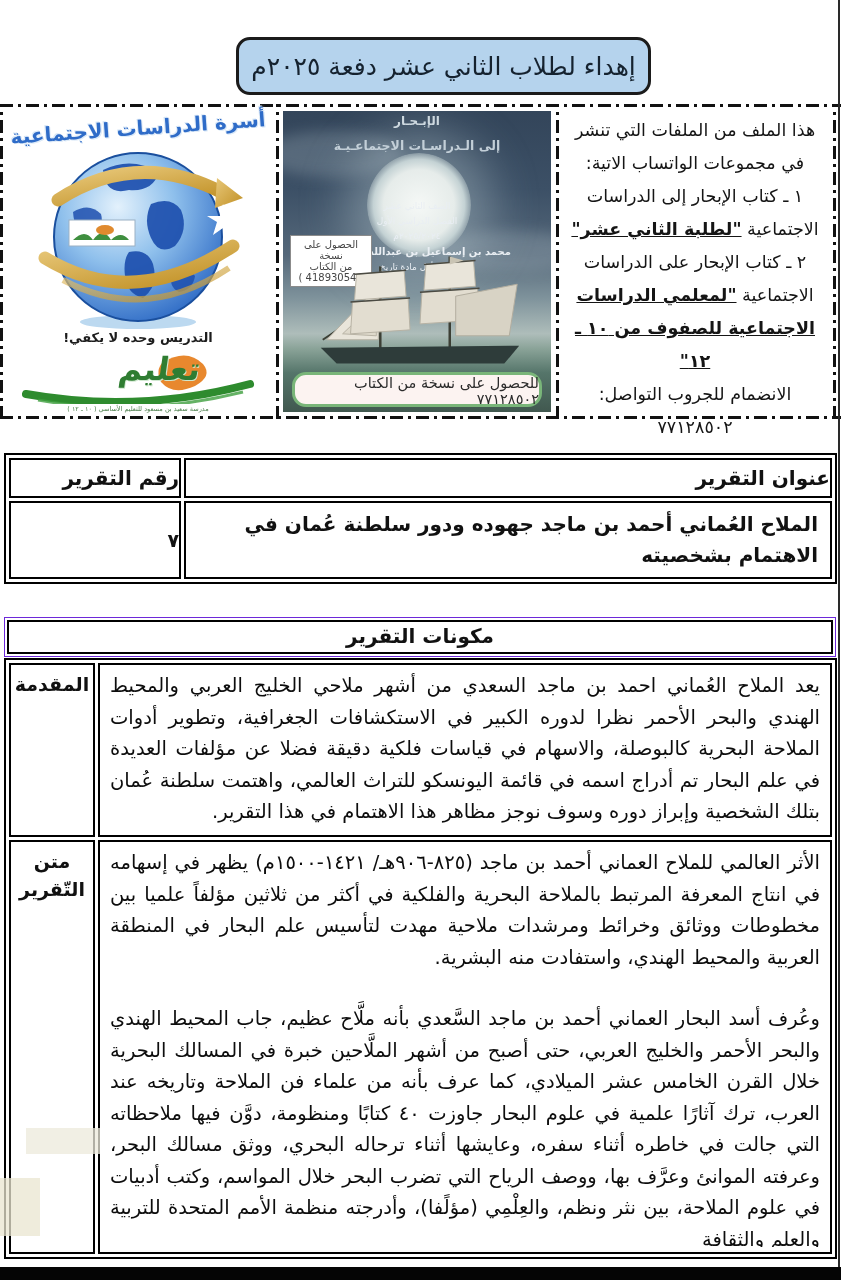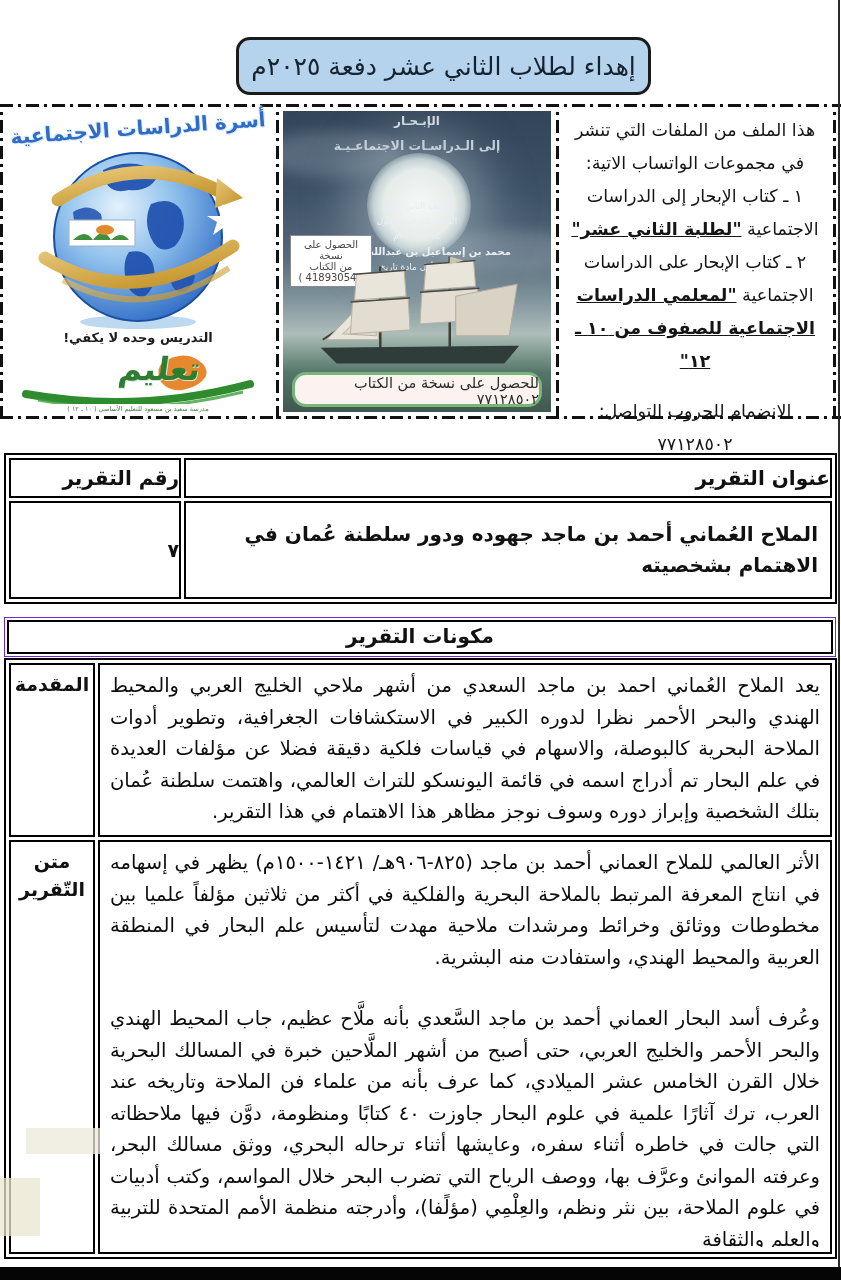--- a/index.html
+++ b/index.html
@@ -19,21 +19,21 @@
   
   .strip { position:absolute; top:104px; left:0; width:841px; height:315px; }
   .dash-h { position:absolute; left:0; width:100%; height:3px;
     background:repeating-linear-gradient(90deg,#111 0 13px,transparent 13px 18px,#111 18px 21px,transparent 21px 26px); }
   .dash-v { position:absolute; top:0; height:100%; width:3px;
     background:repeating-linear-gradient(0deg,#111 0 13px,transparent 13px 18px,#111 18px 21px,transparent 21px 26px); }
   
   .share-panel { position:absolute; left:562px; top:10px; width:266px; height:298px;
     text-align:center; font-size:17.5px; line-height:33px; color:#151515; }
   .share-panel .hl { font-weight:bold; text-decoration:underline; }
-  .share-join { margin-top:17px; }
+  .share-join { margin-top:0; }
   
   .cover { position:absolute; left:283px; top:7px; width:268px; height:301px; overflow:hidden;
     background:linear-gradient(180deg,#33455a 0%,#3c5066 26%,#55687a 48%,#7e929b 62%,#aebdba 74%,#8aa398 79%,#55756a 87%,#41584f 100%);
   }
   .moon { position:absolute; left:84px; top:42px; width:104px; height:104px; border-radius:50%;
     background:radial-gradient(circle at 50% 50%, #f5f8f6 0%, #e6ecea 48%, #c4d2d4 62%, rgba(170,190,195,.25) 78%, rgba(170,190,195,0) 100%);
     box-shadow:0 0 45px 22px rgba(210,225,230,.35); }
   .cloud { position:absolute; background:rgba(200,214,220,.22); border-radius:50%; filter:blur(7px); }
   .cover-title { position:absolute; top:3px; left:0; width:100%; text-align:center;
     color:#cdd8df; font-weight:bold; font-size:12px; letter-spacing:1px; }
@@ -63,21 +63,21 @@
     color:#2f7d32; transform:skewX(-8deg); text-shadow:1px 1px 0 #cfe8cf; }
   .logo-caption { position:absolute; top:297px; left:0; width:100%;
     font-size:6.5px; color:#4a7d4a; filter:blur(.3px); }
   
   table.doc { border-collapse:separate; border-spacing:3px; border:2px solid #000; background:#fff; }
   table.doc td { border:2px solid #000; background:#fff; }
   .title-table { position:absolute; top:453px; left:4px; width:833px; }
   .title-table td { text-align:right; vertical-align:middle; }
   .th-cell { height:40px; font-weight:bold; font-size:20px; }
   .num-col { width:172px; }
-  .report-title-cell { font-weight:bold; font-size:20px; line-height:31px; padding:5px 12px; height:98px; }
+  .report-title-cell { font-weight:bold; font-size:20px; line-height:31px; padding:5px 12px; height:78px; }
   .report-num-cell { font-weight:bold; font-size:19px; }
   
   .components { position:absolute; top:617px; left:4px; width:832px; border:1px solid #6d28d9; padding:2px; }
   .components-inner { border:2px solid #000; text-align:center; font-weight:bold; font-size:20px; padding:2px 0 4px; }
   
   .main-table { position:absolute; top:658px; left:4px; width:833px; }
   .label-col { width:86px; }
   .label-cell { font-weight:bold; font-size:19px; text-align:center; vertical-align:top; padding-top:5px; line-height:28px; }
   .text-cell { padding:5px 10px; vertical-align:top; }
   .body-text { font-size:19.5px; line-height:31.5px; text-align:justify; text-justify:inter-word; color:#0d0d0d; }

